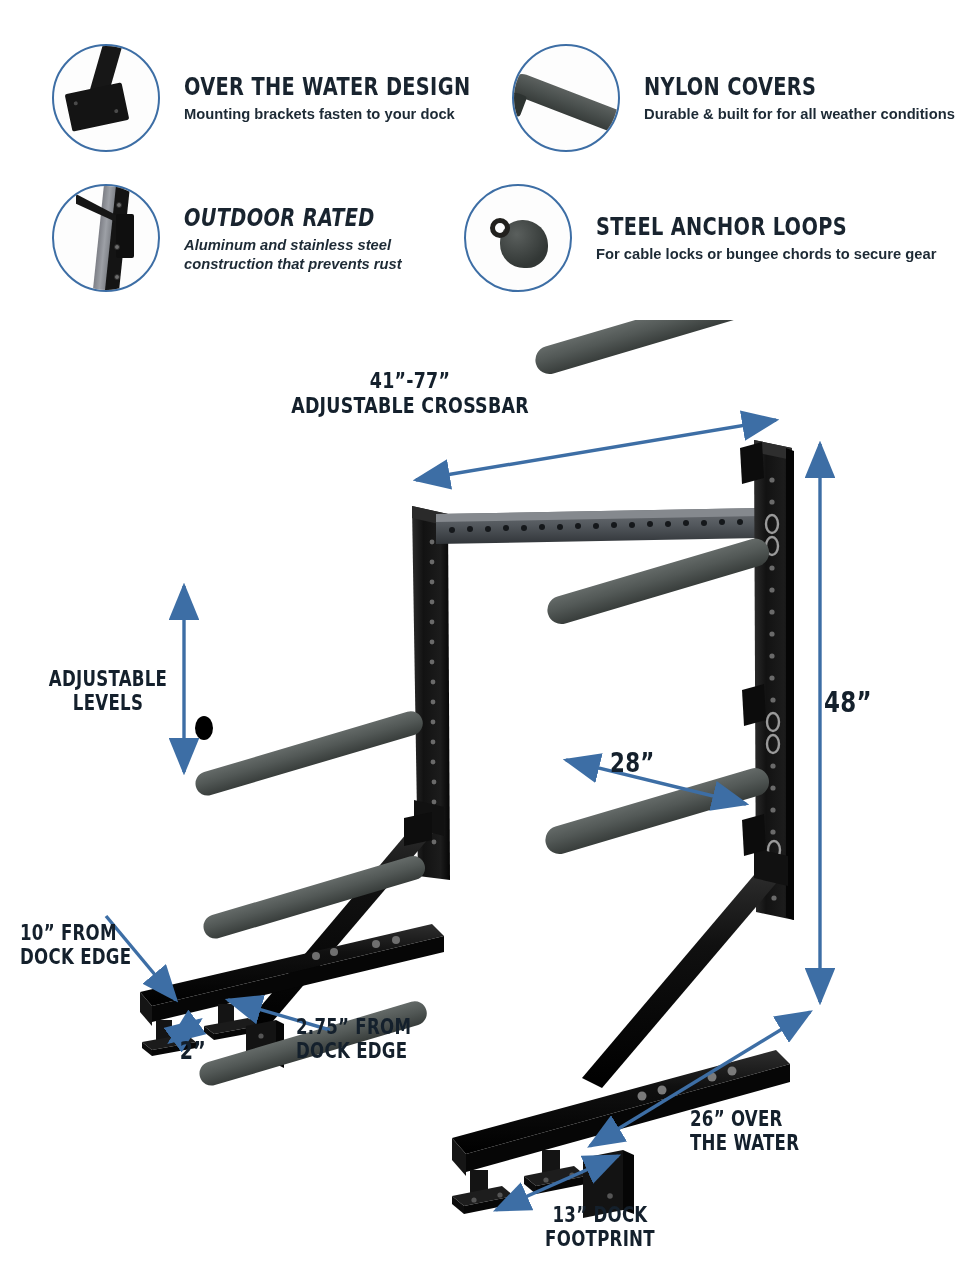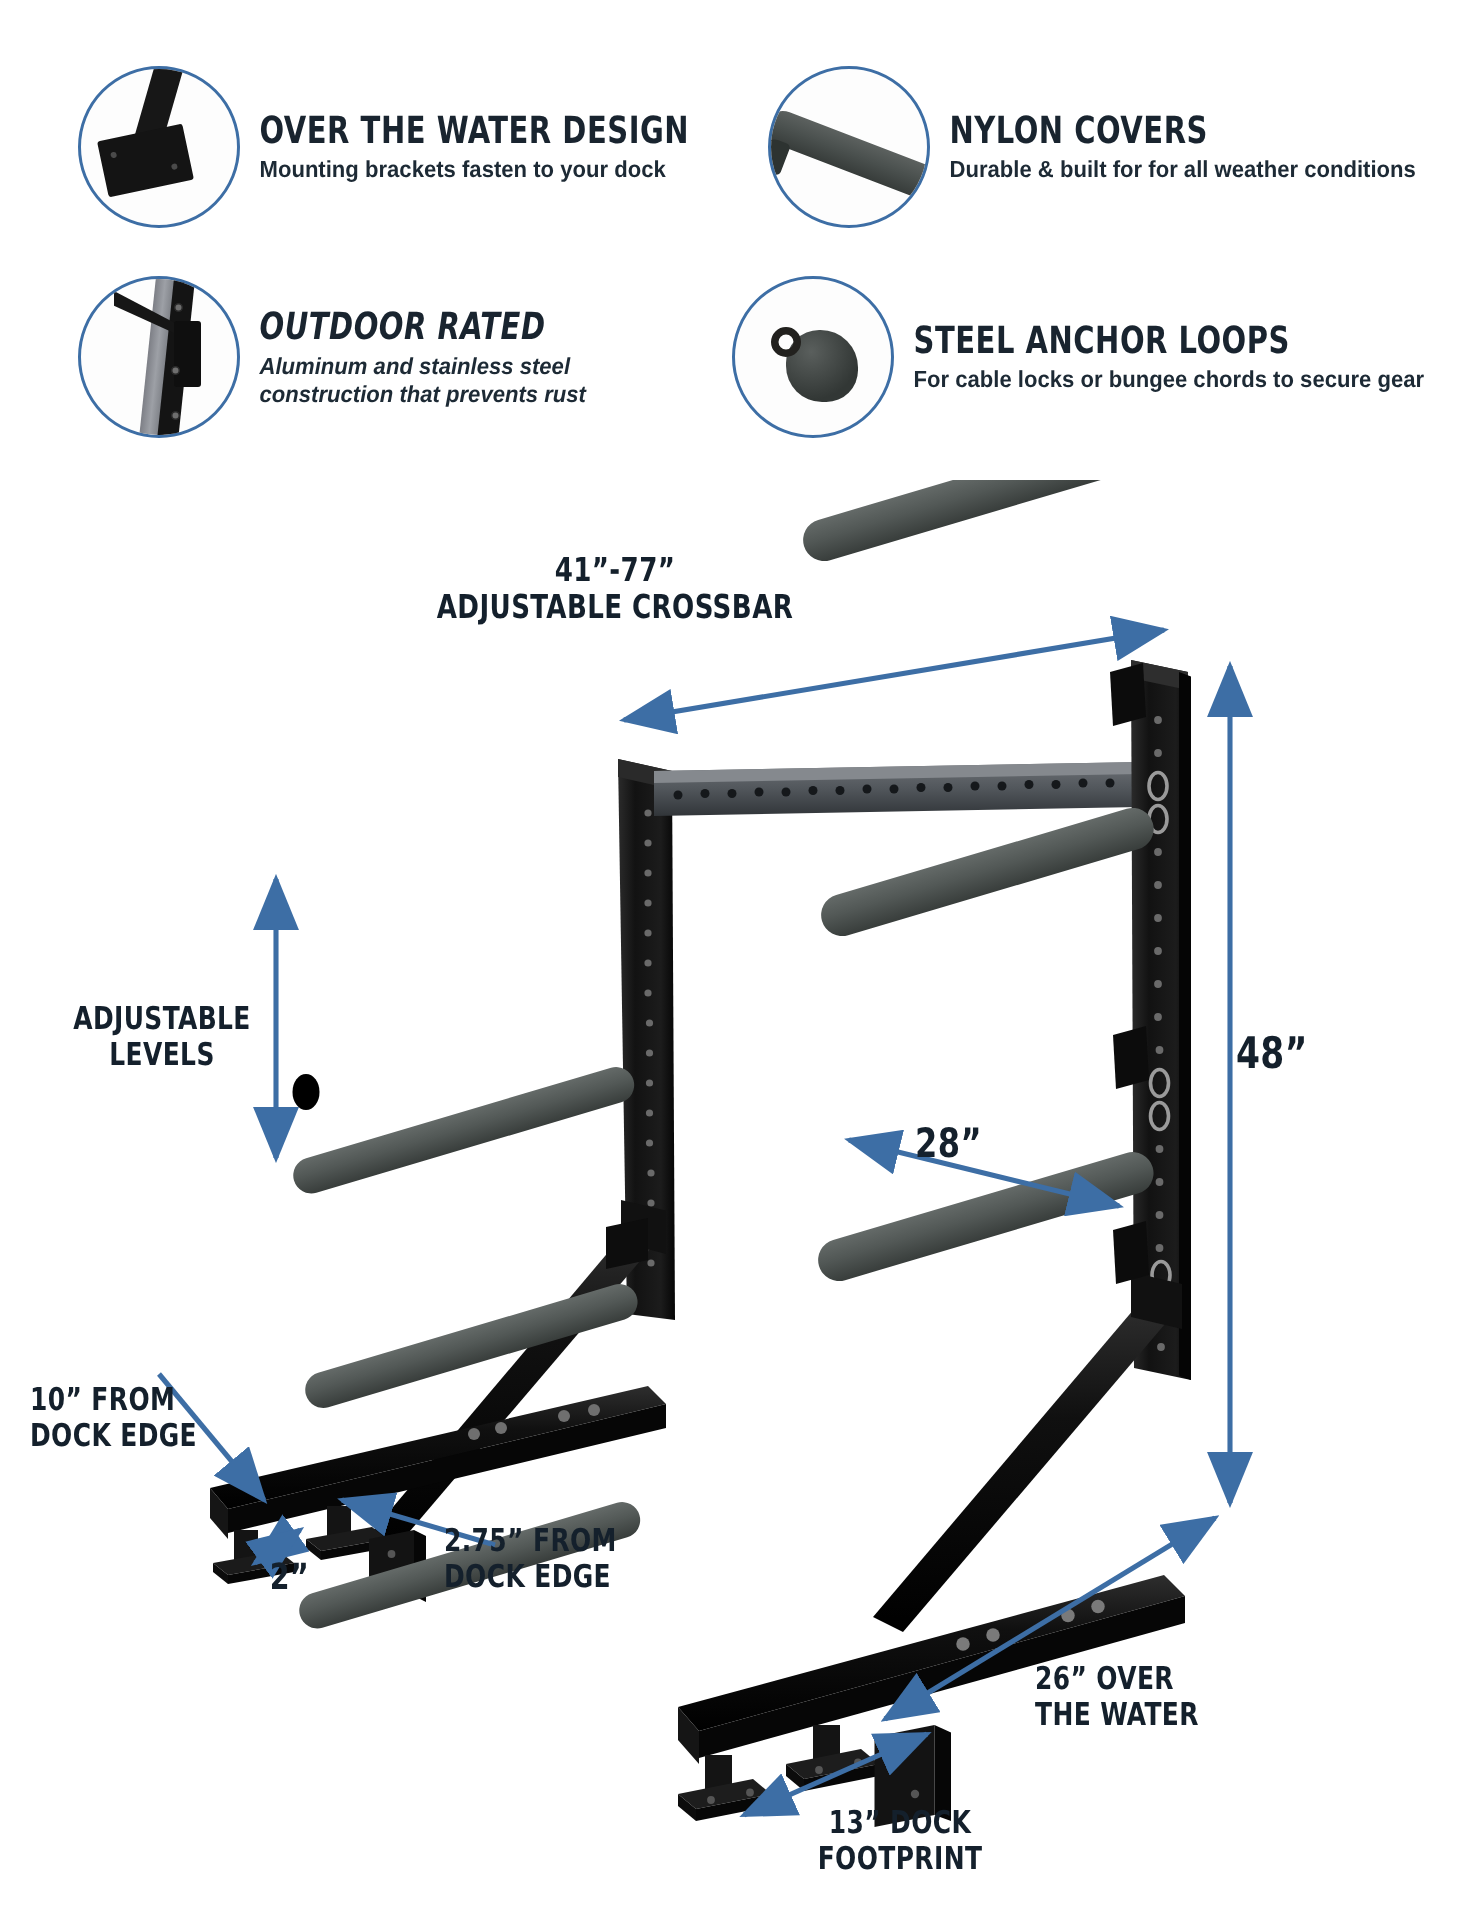--- a/index.html
+++ b/index.html
@@ -18,21 +18,21 @@
 
   
   .features {
     position: absolute; left: 0; top: 0;
     width: 978px; height: 310px;
   }
   .feature {
     position: absolute;
     display: flex;
     align-items: center;
-    gap: 13px;
+    gap: 24px;
   }
   .feature-thumb {
     position: relative;
     width: 108px; height: 108px;
     flex: 0 0 108px;
     border-radius: 50%;
     border: 2px solid #3d6ea5;
     background: #fdfdfd;
     overflow: hidden;
   }
@@ -215,21 +215,21 @@
       </div>
       <div class="feature-text">
         <div class="feature-title">OUTDOOR RATED</div>
         <div class="feature-sub">
           <span>Aluminum and stainless steel</span>
           <span>construction that prevents rust</span>
         </div>
       </div>
     </div>
 
-    <div class="feature" style="left:488px; top:184px;">
+    <div class="feature" style="left:464px; top:184px;">
       <div class="feature-thumb">
         <div class="th-loop-body"></div>
         <div class="th-loop-ring"></div>
       </div>
       <div class="feature-text">
         <div class="feature-title">STEEL ANCHOR LOOPS</div>
         <div class="feature-sub">
           <span>For cable locks or bungee chords to secure gear</span>
         </div>
       </div>

